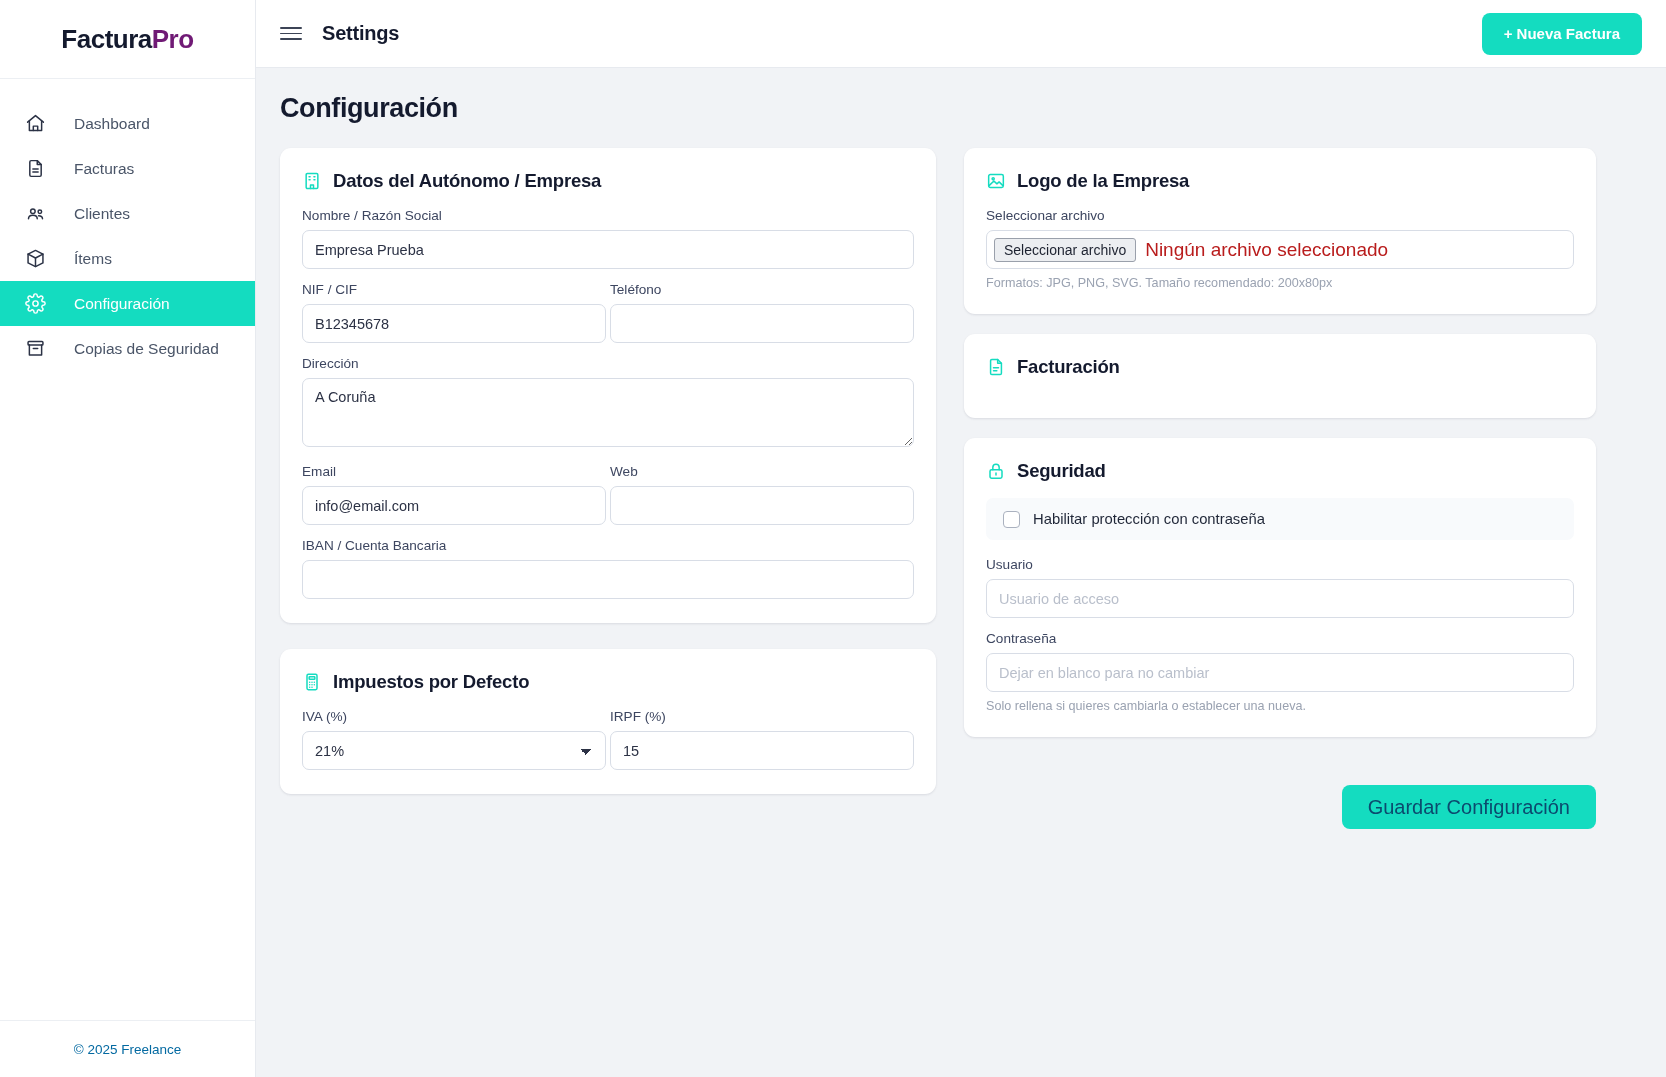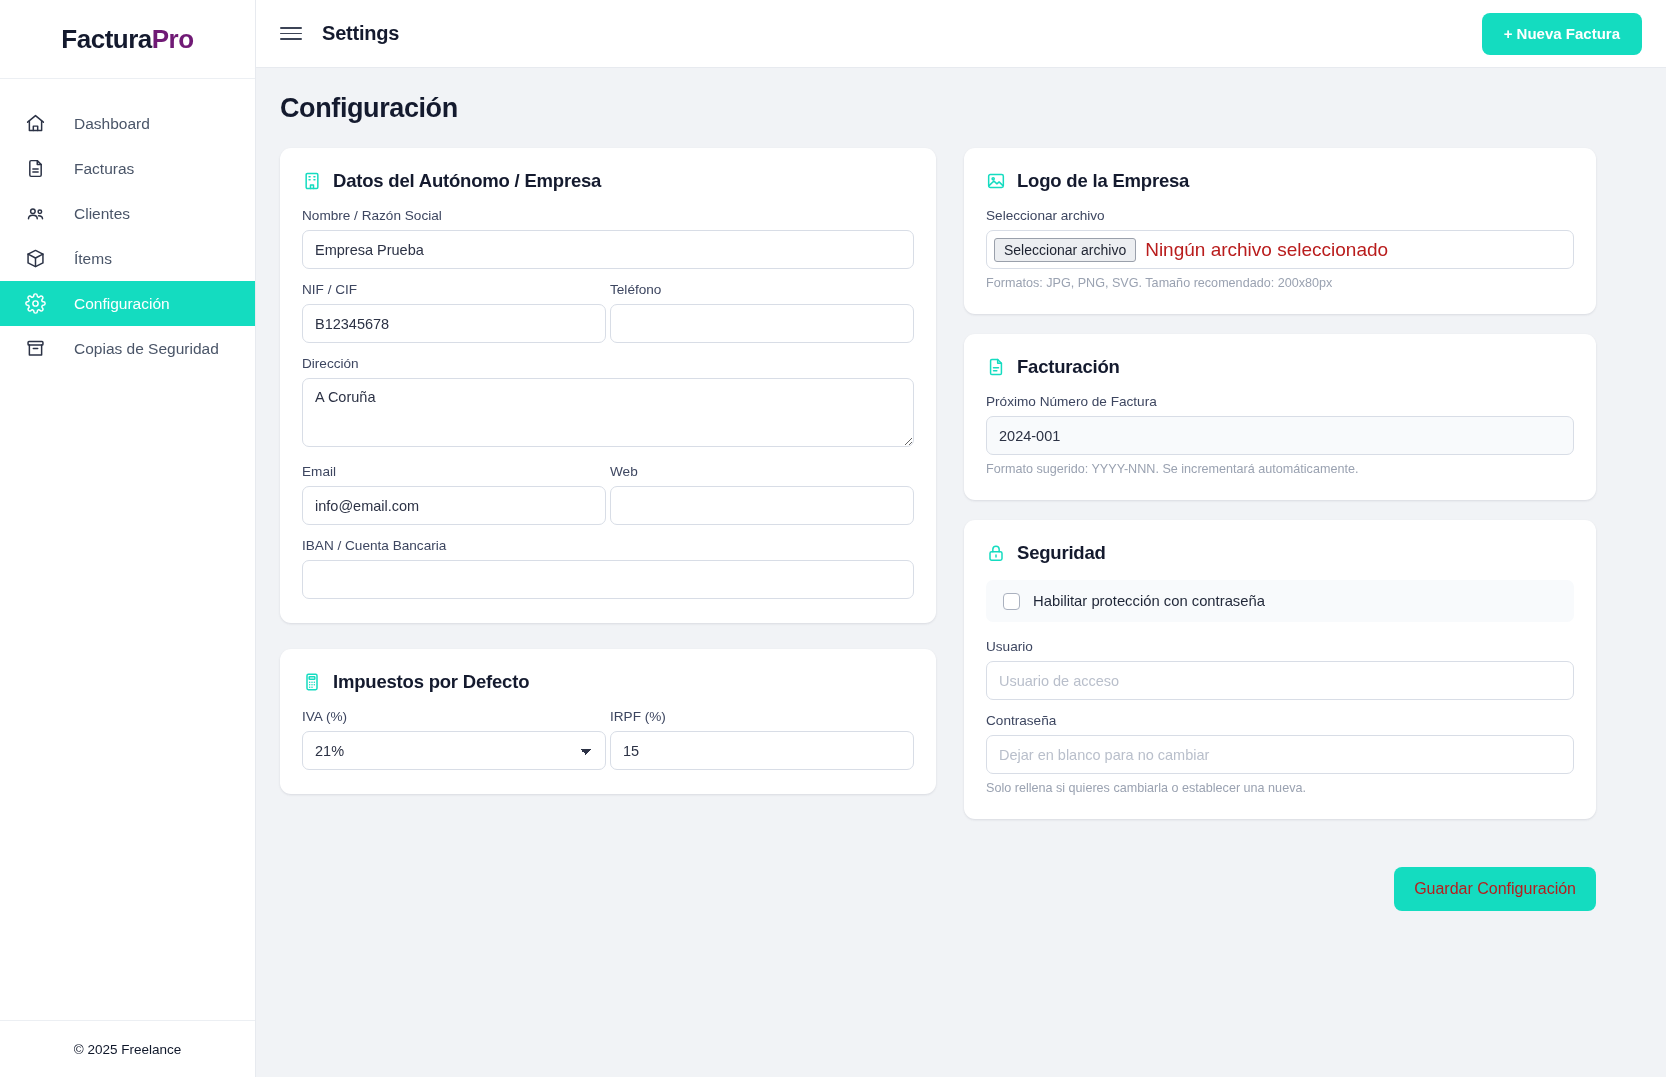--- a/index.html
+++ b/index.html
@@ -35,21 +35,21 @@
     cursor: pointer;
   }
   .nav-item .ico { width: 21px; height: 21px; display:flex; align-items:center; justify-content:center; flex: 0 0 21px; }
   .nav-item .ico svg { width: 21px; height: 21px; stroke: #2b3245; stroke-width: 1.7; fill: none; stroke-linecap: round; stroke-linejoin: round; }
   .nav-item.active { background: #14dcc0; color: #ffffff; }
   .nav-item.active .ico svg { stroke: #ffffff; }
   .sidebar-footer {
     position: absolute; bottom: 0; left: 0; right: 0;
     height: 57px; border-top: 1px solid #eceff3;
     display: flex; align-items: center; justify-content: center;
-    color: #0f172a; font-size: 13.5px;
+    color: #0369a1; font-size: 13.5px;
   }
 
   
   .main { flex: 1; height: 1077px; display: flex; flex-direction: column; background: #f1f3f6; }
   .topbar {
     height: 68px; min-height: 68px; background: #ffffff;
     border-bottom: 1px solid #e7eaef;
     display: flex; align-items: center; padding: 0 24px 0 24px;
   }
   .hamburger { width: 22px; height: 22px; display:flex; flex-direction: column; justify-content: center; gap:4px; cursor:pointer; margin-right: 20px;}
@@ -129,23 +129,23 @@
     padding: 0 17px; margin-bottom: 17px;
   }
   .cbox {
     width: 17px; height: 17px; border: 1.6px solid #aab1bf;
     border-radius: 4px; background: #fff; flex: 0 0 17px; cursor: pointer;
   }
   .check-label { font-size: 14.8px; color: #1f2637; font-weight: 500; }
 
   .actions { display: flex; justify-content: flex-end; margin-top: 28px; }
   .btn-save {
-    background: #14dcc0; color: #b91c1c; border: none;
-    border-radius: 8px; height: 44px; padding: 0 20px;
-    font-size: 16px; cursor: pointer;
+    background: #14dcc0; color: #0c4a6e; border: none;
+    border-radius: 8px; height: 44px; padding: 0 26px;
+    font-size: 20px; cursor: pointer;
     font-family: "Liberation Sans", sans-serif;
   }
 </style>
 </head>
 <body>
 
 <div class="app">
 
   <aside class="sidebar">
     <div class="brand">
@@ -356,25 +356,20 @@
                 <svg viewBox="0 0 24 24">
                     <path d="M14 3H7a1.5 1.5 0 0 0-1.5 1.5v15A1.5 1.5 0 0 0 7 21h10a1.5 1.5 0 0 0 1.5-1.5V7.5z"></path>
                     <path d="M14 3v4.5h4.5"></path>
                     <path d="M9 13h6"></path>
                     <path d="M9 16.4h4"></path>
                   </svg>
               </span>
               <span class="card-title">Facturación</span>
             </div>
 
-            <div class="field" style="margin-bottom:0">
-              <label class="flabel">Próximo Número de Factura</label>
-              <input class="ctrl soft-ctrl" type="text" value="2024-001" style="">
-              <div class="hint">Formato sugerido: YYYY-NNN. Se incrementará automáticamente.</div>
-            </div>
           </section>
 
           <section class="card">
             <div class="card-head">
               <span class="chico">
                 <svg viewBox="0 0 24 24">
                     <rect x="4.8" y="10.4" width="14.4" height="10.2" rx="2"></rect>
                     <path d="M8.2 10.4V7.6a3.8 3.8 0 0 1 7.6 0v2.8"></path>
                     <path d="M12 14.3v2.6"></path>
                   </svg>

